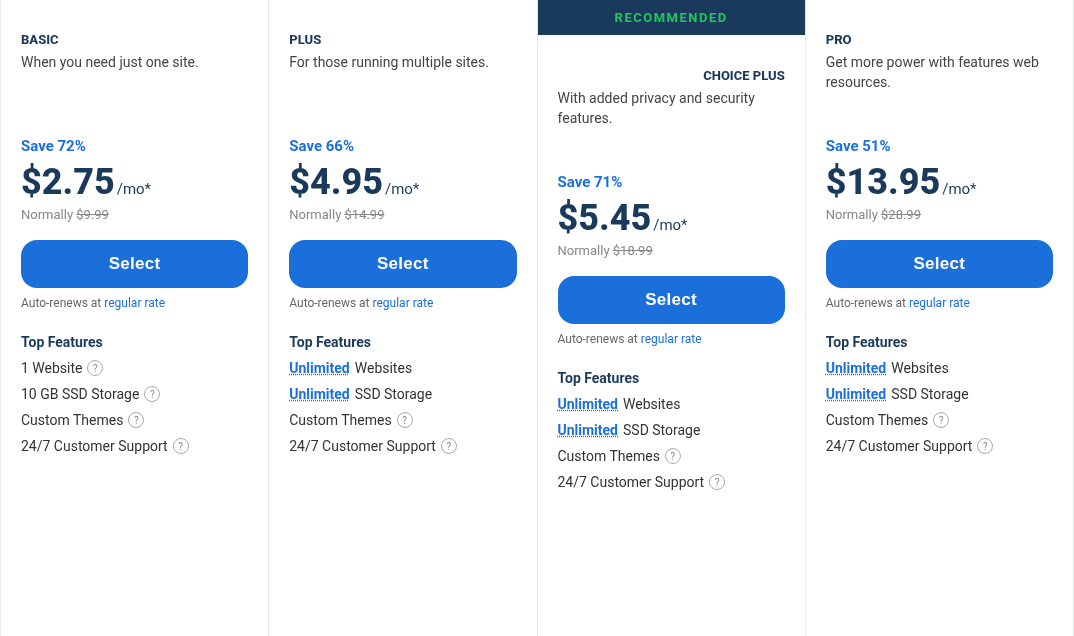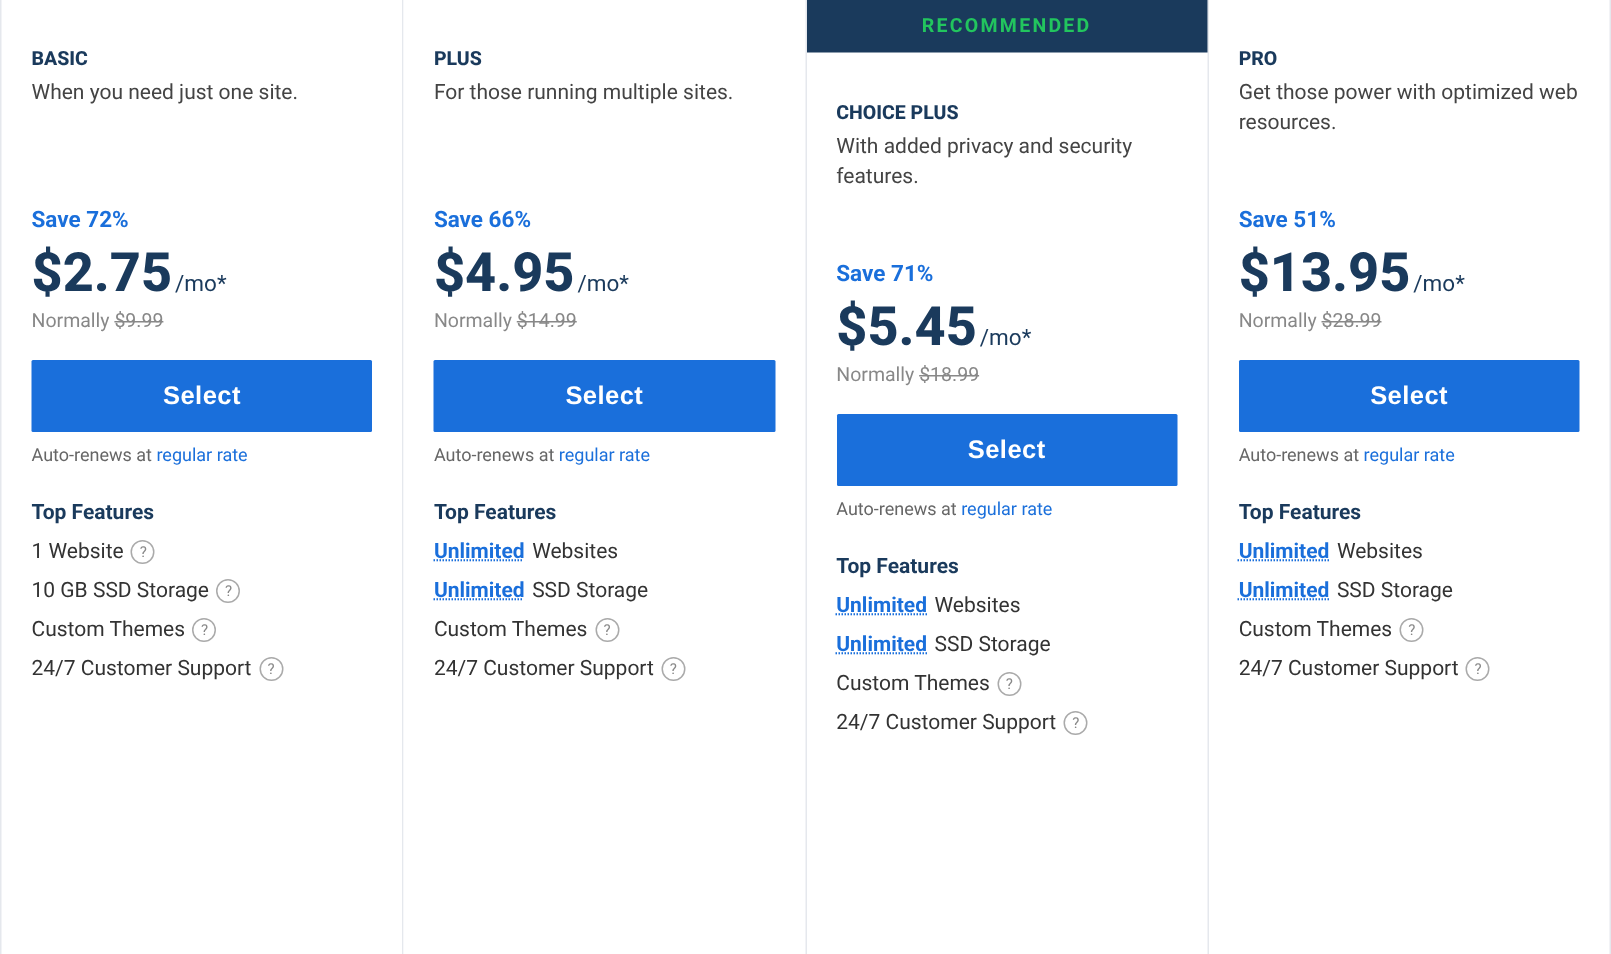--- a/index.html
+++ b/index.html
@@ -49,20 +49,21 @@
       right: 0;
     }
     .plan-name {
       font-size: 13px;
       font-weight: 800;
       color: #1a3a5c;
       margin-top: 8px;
     }
     .plan-column.recommended .plan-name {
       margin-top: 44px;
+      text-align: right;
     }
     .plan-description {
       font-size: 14px;
       color: #444;
       margin-top: 6px;
       line-height: 1.4;
       min-height: 52px;
     }
     .save-badge {
       font-size: 15px;
@@ -91,21 +92,21 @@
       color: #888;
       margin-top: 4px;
     }
     .price-normal s {
       text-decoration: line-through;
     }
     .select-btn {
       background: #1a6fdb;
       color: #ffffff;
       border: none;
-      border-radius: 1px;
+      border-radius: 16px;
       padding: 14px 0;
       font-size: 17px;
       font-weight: 600;
       cursor: pointer;
       width: 100%;
       margin-top: 18px;
       letter-spacing: 0.3px;
     }
     .auto-renew {
       font-size: 12px;
@@ -250,21 +251,21 @@
         <span>Custom Themes</span>
         <span class="info-icon">?</span>
       </div>
       <div class="feature-item">
         <span>24/7 Customer Support</span>
         <span class="info-icon">?</span>
       </div>
     </div>
     <div class="plan-column">
       <div class="plan-name">PRO</div>
-      <div class="plan-description">Get those power with optimized web resources.</div>
+      <div class="plan-description">Get more power with features web resources.</div>
       <div class="save-badge">Save 51%</div>
       <div class="price-row">
       <span class="price-main">$13.95</span>
       <span class="price-per">/mo*</span>
     </div>
       <div class="price-normal">
       Normally <s>$28.99</s>
     </div>
       <button class="select-btn">Select</button>
       <div class="auto-renew">

